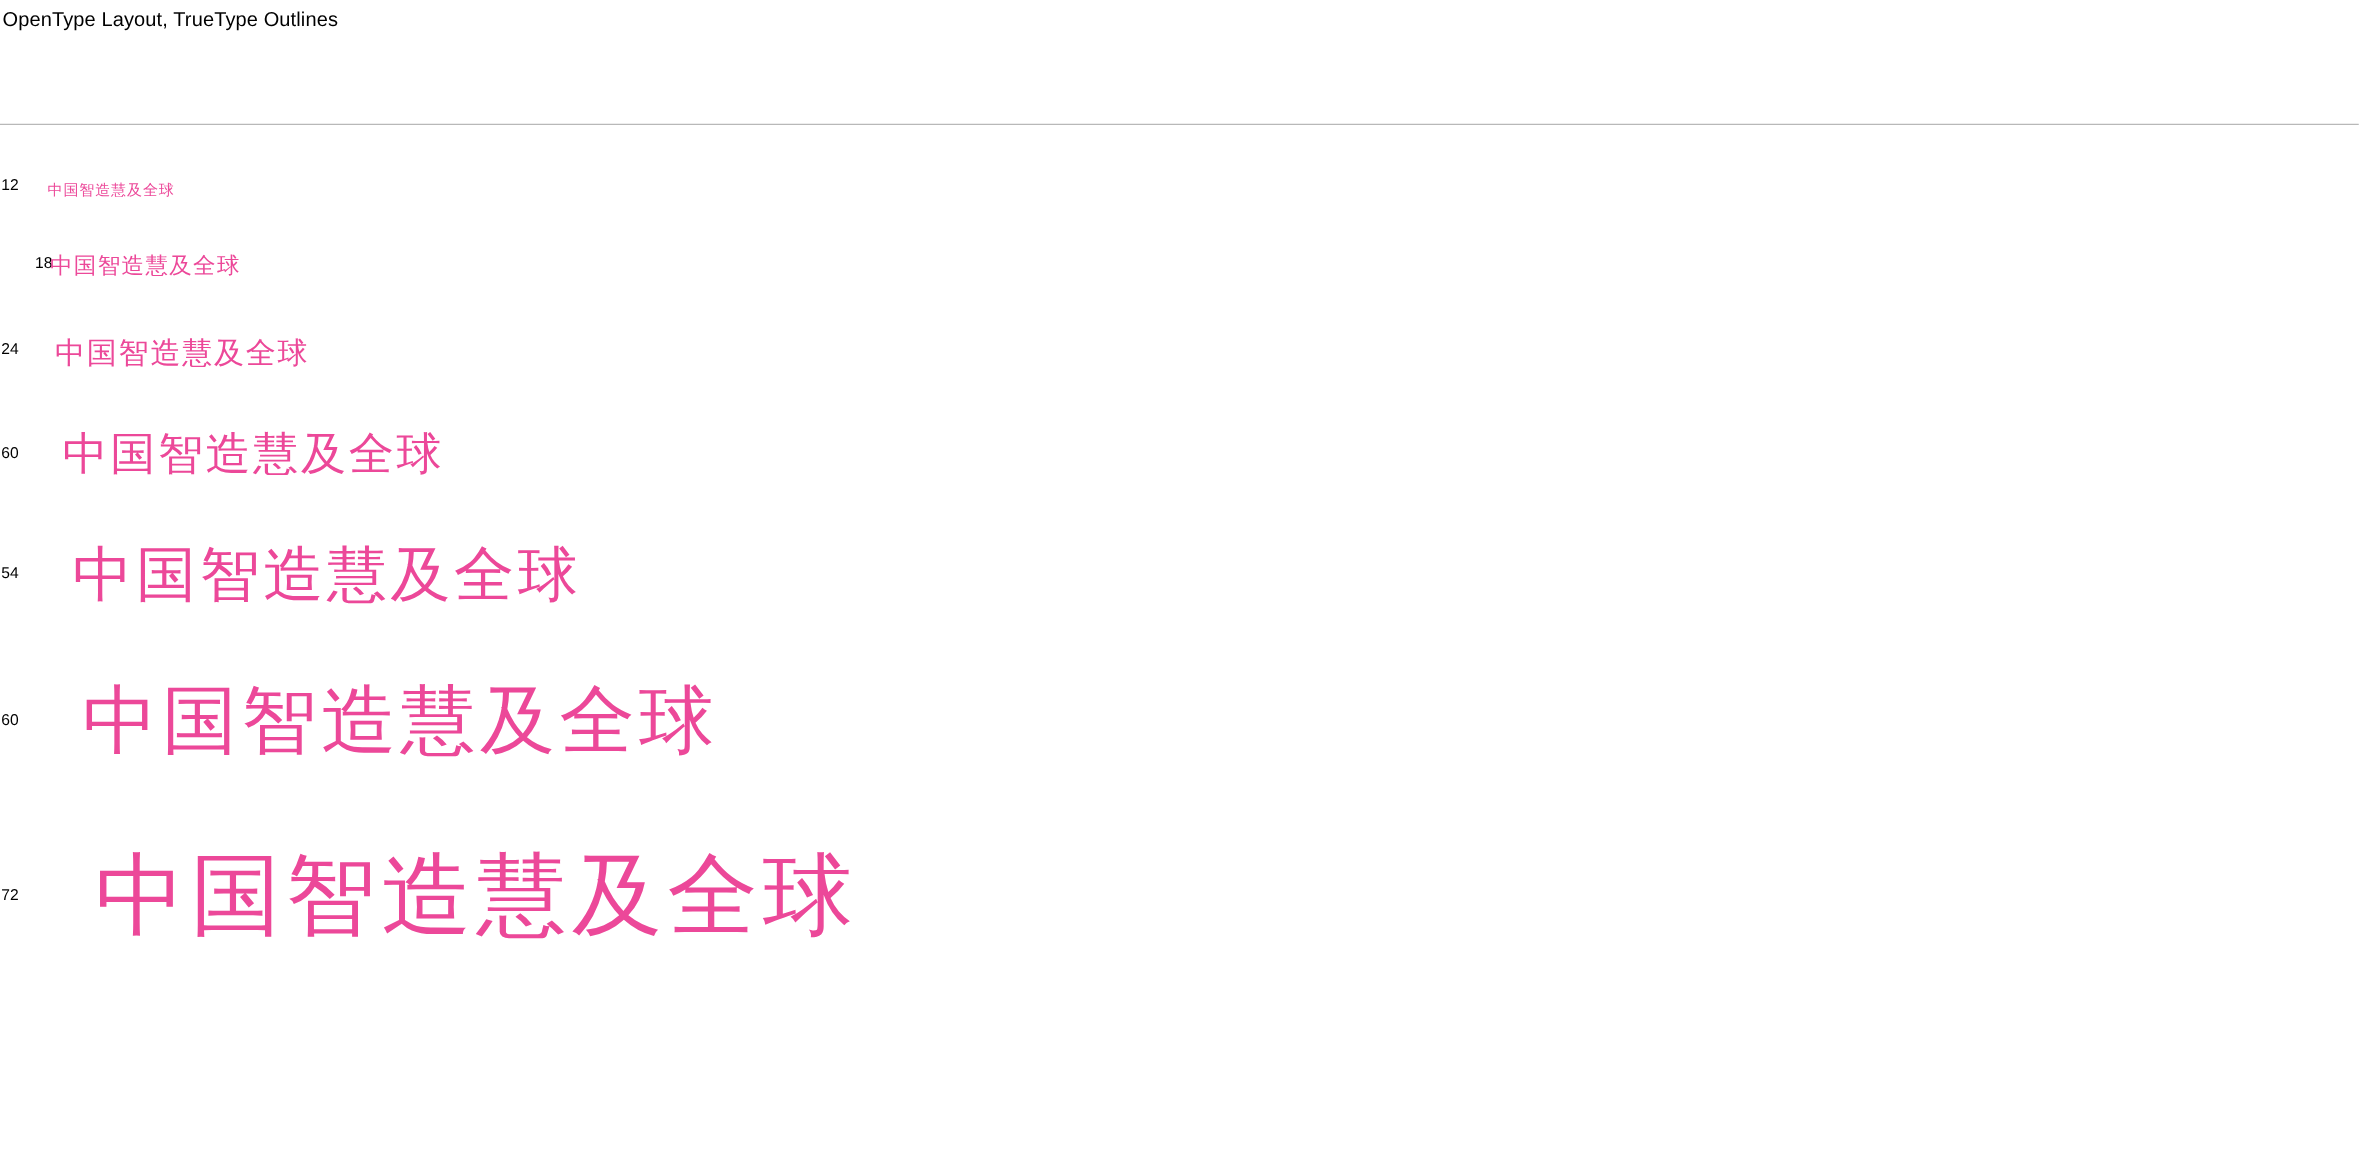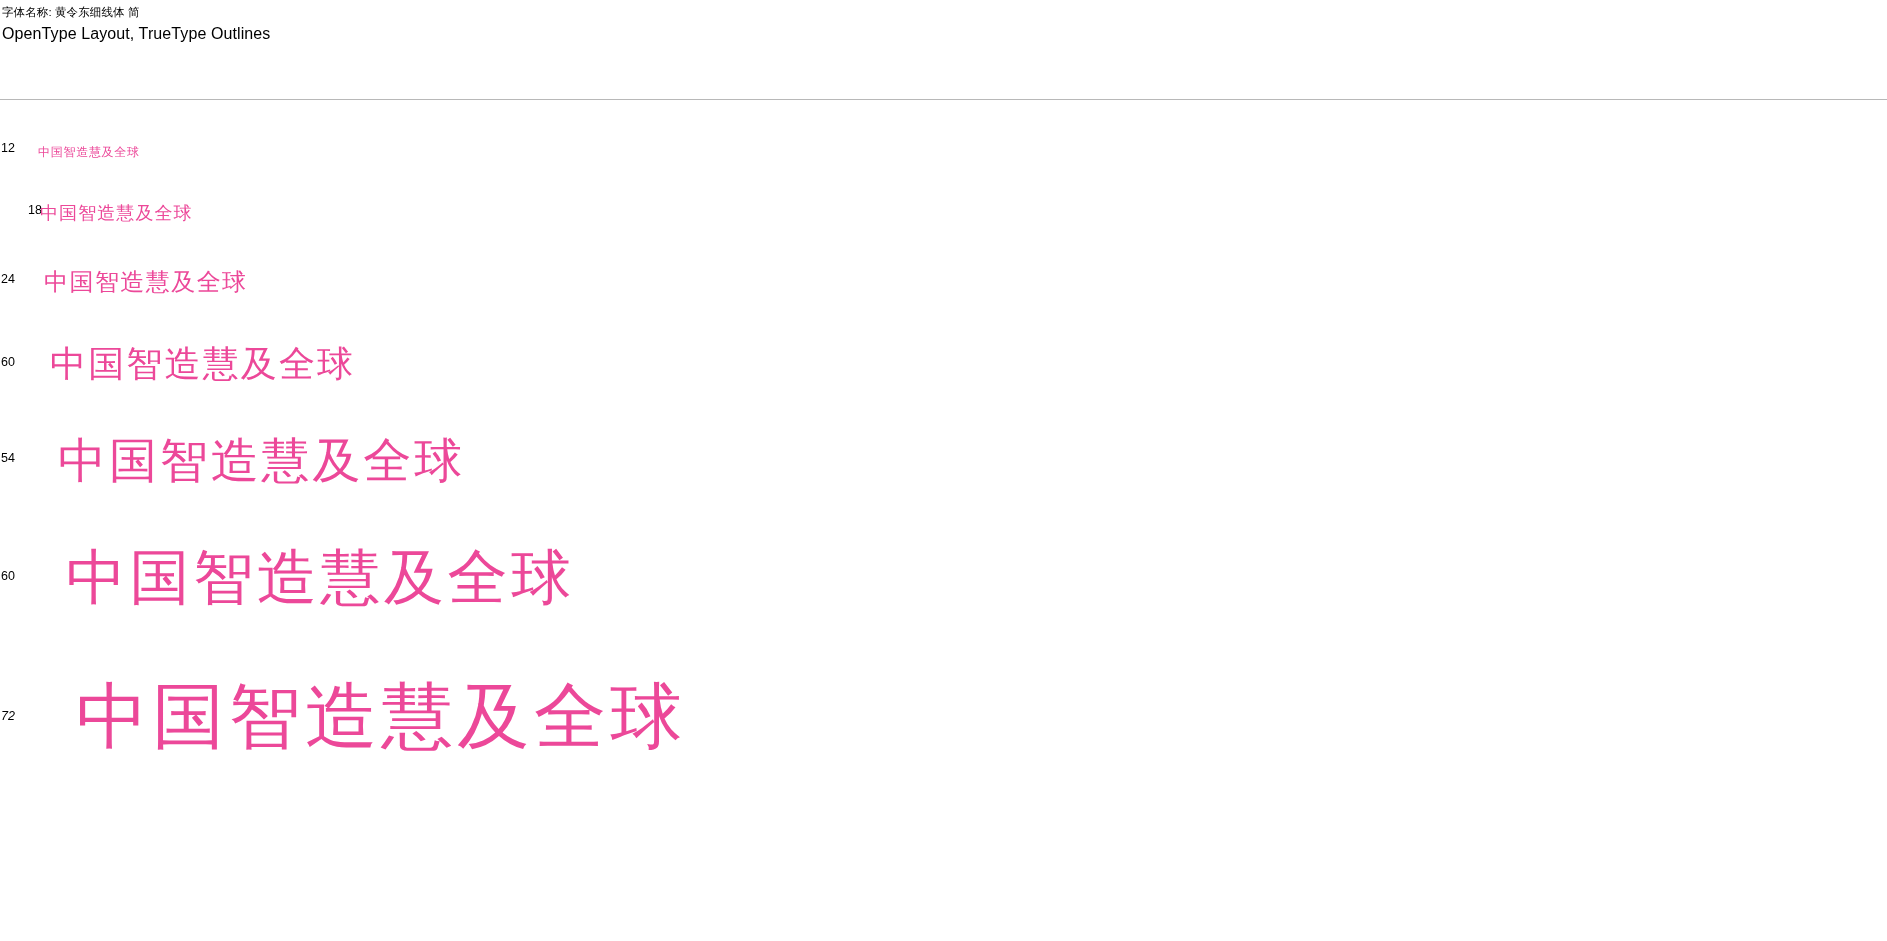--- a/index.html
+++ b/index.html
@@ -106,30 +106,29 @@
 
   .row-48 { height: 66px; }
   .row-48 .size-label { padding-bottom: 20px; }
   .row-48 .sample-text { font-size: 48px; padding-left: 28px; }
 
   .row-60 { height: 88px; }
   .row-60 .size-label { padding-bottom: 26px; }
   .row-60 .sample-text { font-size: 60px; padding-left: 36px; }
 
   .row-72 { height: 110px; }
-  .row-72 .size-label { padding-bottom: 32px; font-style: italic; }
+  .row-72 .size-label { padding-bottom: 32px; }
   .row-72 .sample-text { font-size: 72px; padding-left: 46px; }
 </style>
 </head>
 <body>
 
 <div class="viewer">
 
   <div class="info">
-    <div class="info-line">字体名称: 黄令东细线体 简</div>
     <div class="info-line layout">OpenType Layout, TrueType Outlines</div>
   </div>
 
   <div class="divider"></div>
 
   <div class="samples">
 
     <div class="row row-12">
       <div class="size-label">12</div>
       <div class="sample-text">中国智造慧及全球</div>

